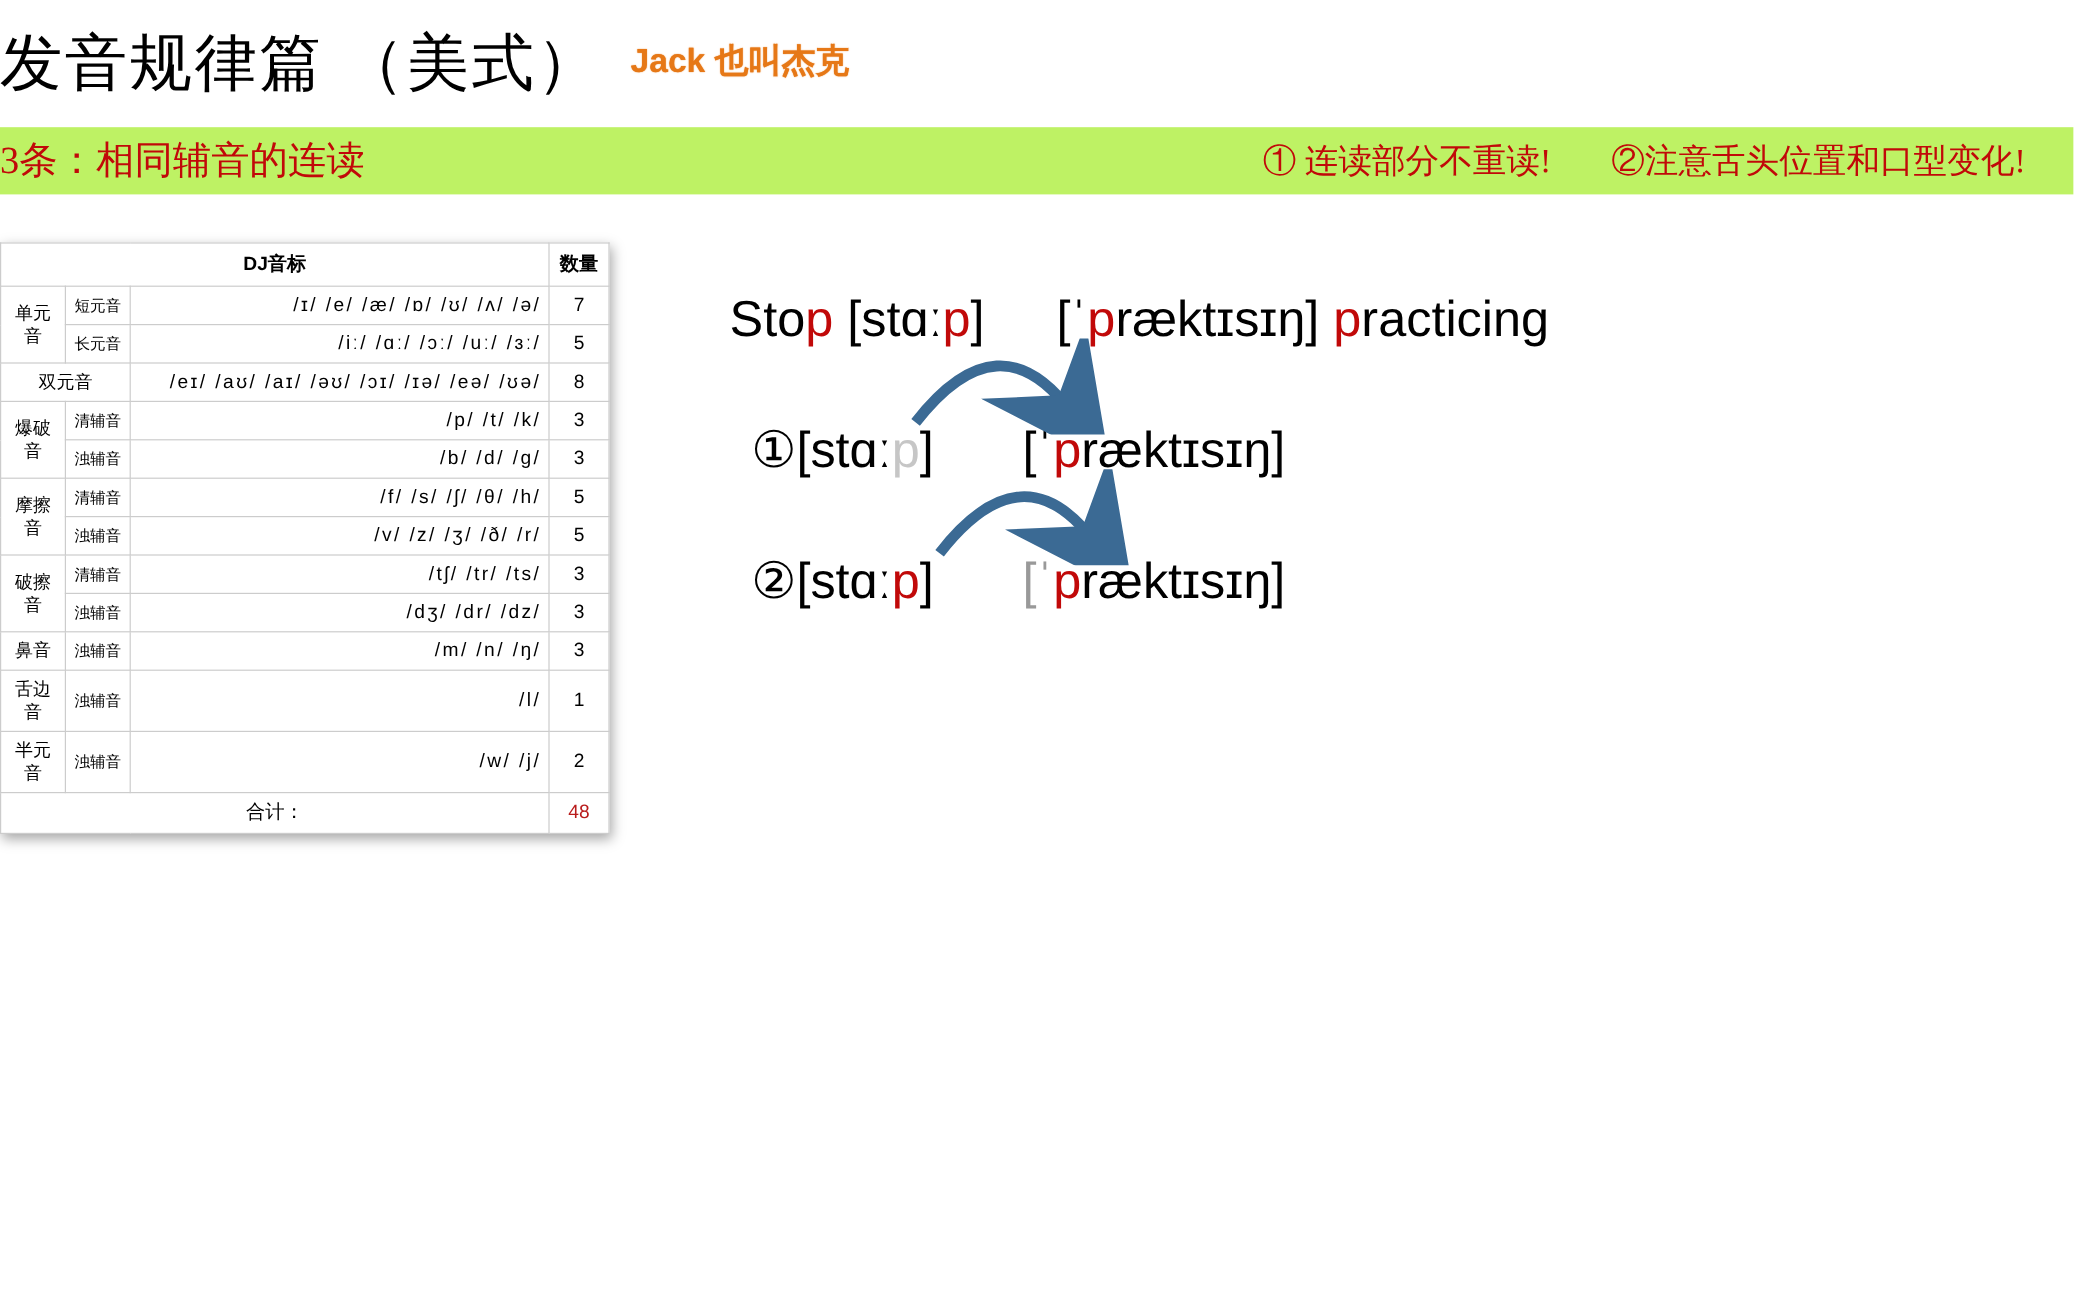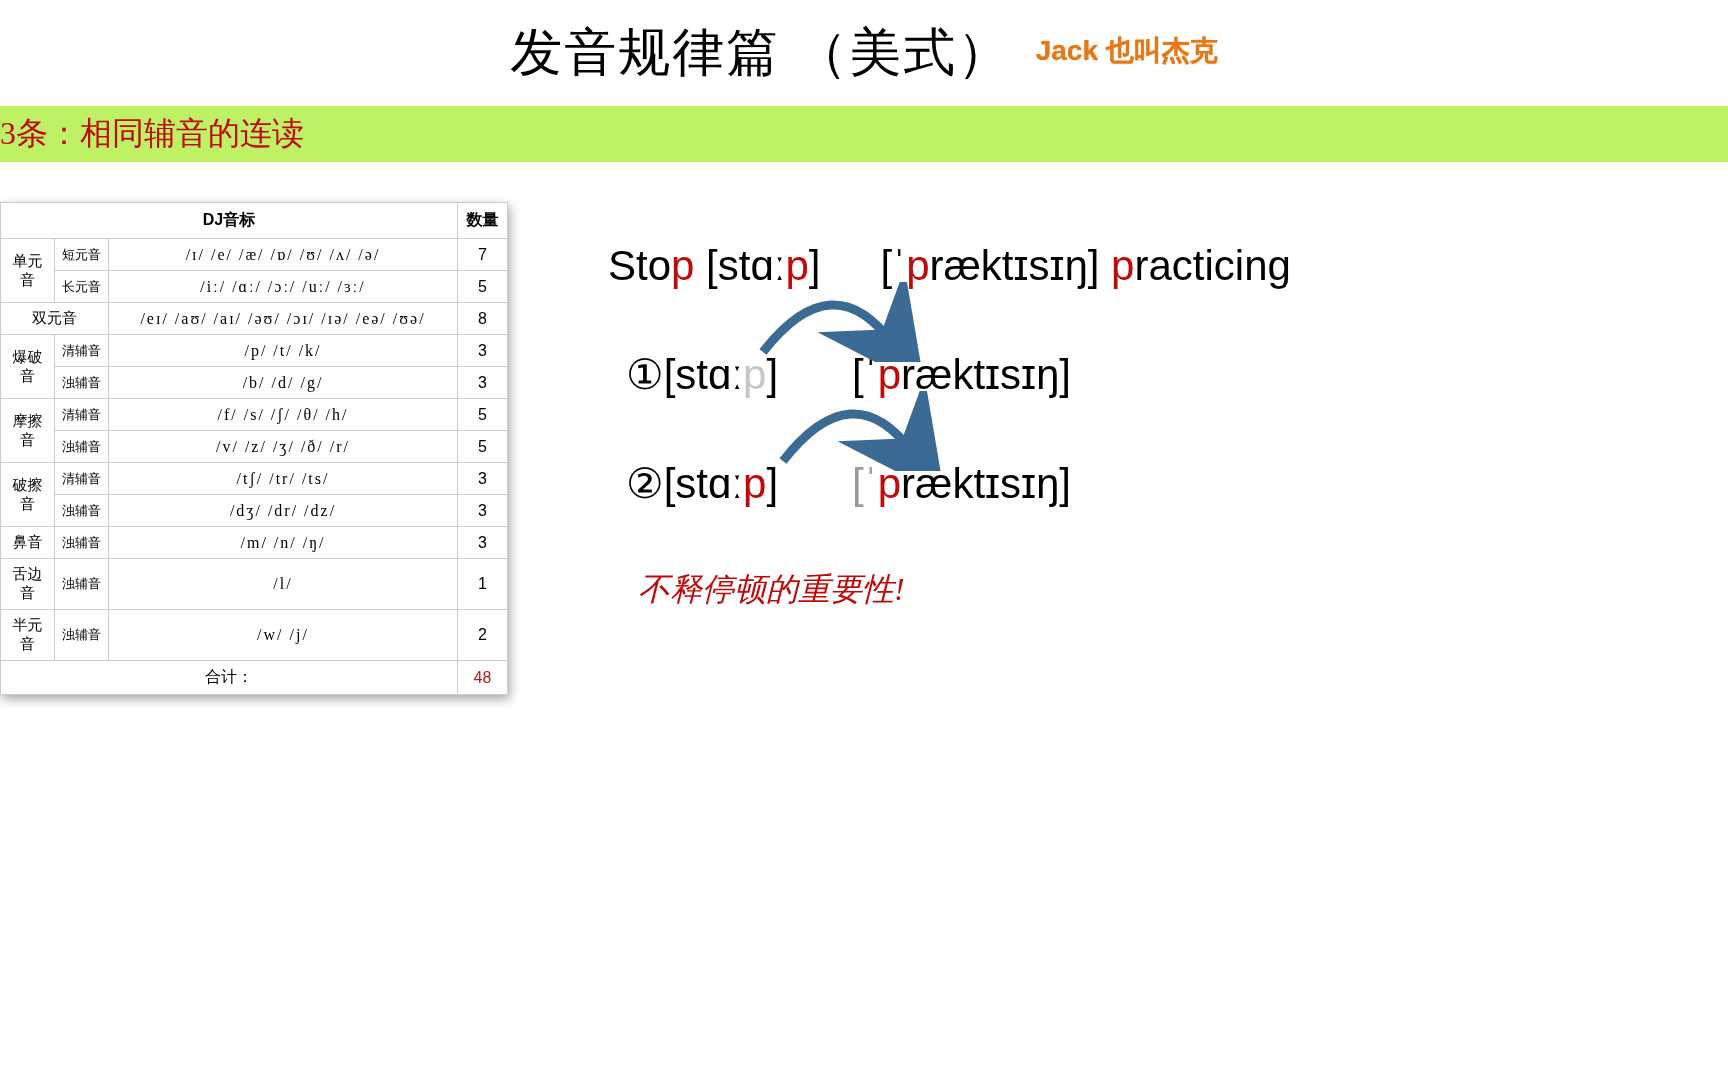--- a/index.html
+++ b/index.html
@@ -5,21 +5,21 @@
   * { margin: 0; padding: 0; box-sizing: border-box; }
   body {
     width: 1728px;
     height: 1080px;
     background: #fff;
     font-family: "Microsoft YaHei", "SimSun", sans-serif;
     position: relative;
     overflow: hidden;
   }
   .header {
-    text-align: center;
+    text-align: left;
     padding-top: 18px;
   }
   .title-main {
     display: inline-block;
     font-size: 52px;
     font-family: "SimSun", serif;
     color: #000;
     letter-spacing: 2px;
   }
   .title-author {
@@ -73,24 +73,24 @@
     padding: 6px 6px;
     text-align: center;
     vertical-align: middle;
     height: 32px;
   }
   table.dj thead th {
     font-weight: bold;
     height: 36px;
   }
   table.dj .sym-cell {
-    text-align: center;
+    text-align: right;
     padding-left: 6px;
     letter-spacing: 2px;
-    font-family: Liberation Serif, serif;
+    font-family: Liberation Sans, sans-serif;
   }
   table.dj .c1 { width: 54px; font-size: 15px; }
   table.dj .c2 { width: 54px; font-size: 13px; }
   table.dj .c4 { width: 50px; }
   .total-label { text-align: right; padding-right: 8px; font-family: "SimSun", serif; }
   .total-val { color: #b91c1c; }
   .right-col {
     flex: 1;
     padding-left: 100px;
     padding-top: 80px;
@@ -122,20 +122,24 @@
 </head>
 <body>
 
 <div class="header">
   <span class="title-main">发音规律篇 （美式）</span>
   <span class="title-author">Jack 也叫杰克</span>
 </div>
 
 <div class="bar">
   <span class="bar-left">3条：相同辅音的连读</span>
+  <div class="bar-right">
+    <span>① 连读部分不重读!</span>
+    <span>②注意舌头位置和口型变化!</span>
+  </div>
 </div>
 
 <div class="content">
 
   <div class="table-wrap">
     <table class="dj">
       <thead>
         <tr>
           <th colspan="3">DJ音标</th>
           <th class="c4">数量</th>
@@ -244,16 +248,15 @@
             <path d="M0,0 L12,6 L0,12 L4,6 Z" fill="#3b6a94"></path>
           </marker>
         </defs>
         <path d="M20,70 Q90,-20 150,62" stroke="#3b6a94" stroke-width="9" fill="none" marker-end="url(#ah2)"></path>
       </svg>
       <div class="line2" style="margin-left:18px;">
         <span class="circ">②</span><span>[stɑː</span><span class="red">p</span><span>]</span><span class="gap2"></span><span class="greydark">[ˈ</span><span class="red">p</span><span>ræktɪsɪŋ]</span>
       </div>
     </div>
 
-    <div class="note">不释停顿的重要性!</div>
 
   </div>
 </div>
 
 </body></html>

